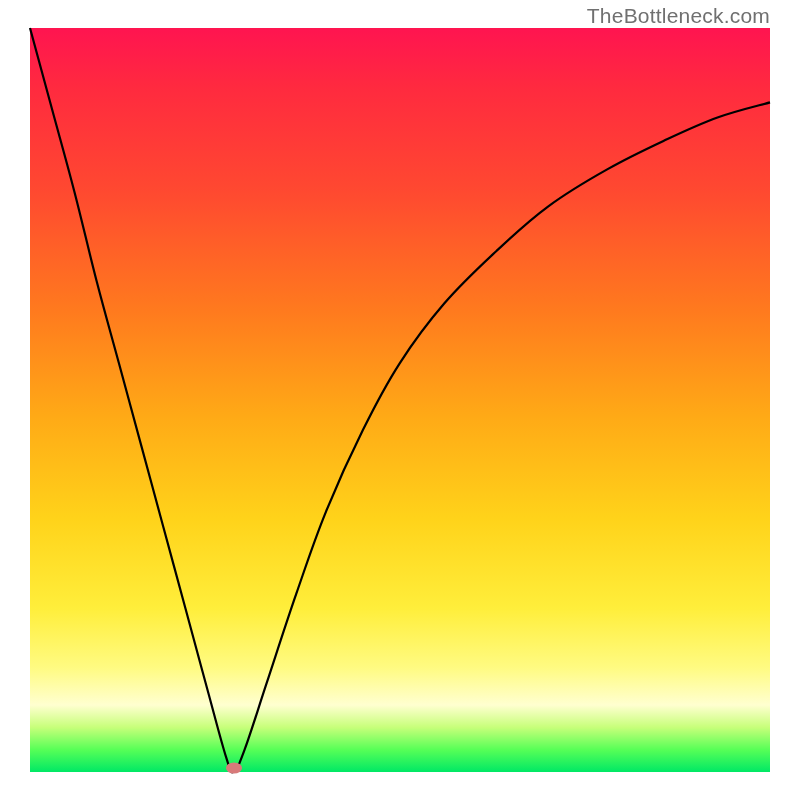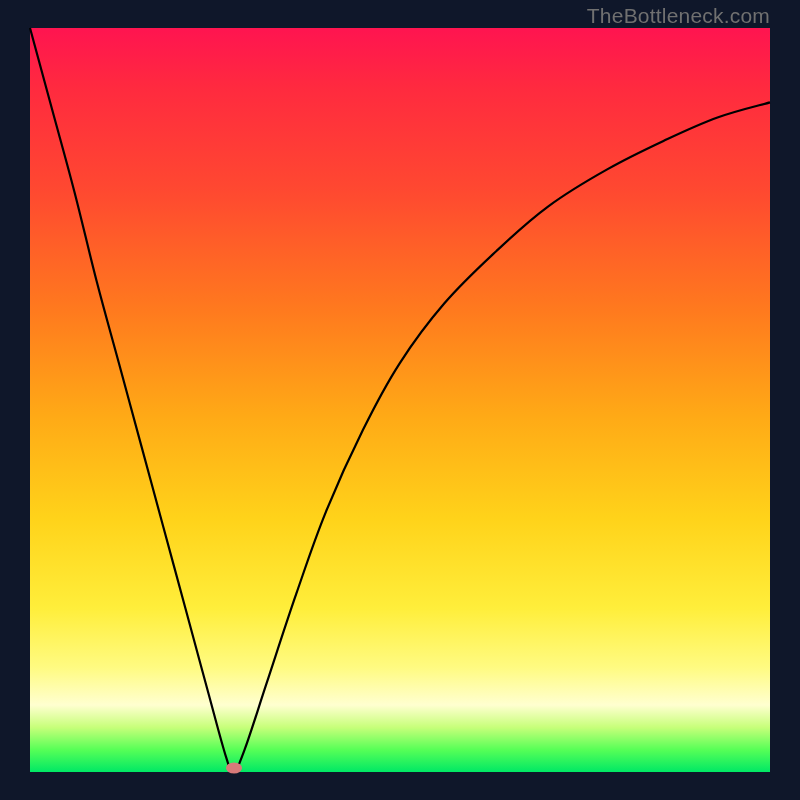--- a/index.html
+++ b/index.html
@@ -8,21 +8,21 @@
     width: 800px;
     height: 800px;
     overflow: hidden;
     background: #000;
     font-family: Arial, Helvetica, sans-serif;
   }
   .frame {
     position: relative;
     width: 800px;
     height: 800px;
-    background: #0f172a;
+    background: #ffffff;
   }
   
   .plot {
     position: absolute;
     left: 30px;
     top: 28px;
     width: 740px;
     height: 744px;
     
     background: linear-gradient(

